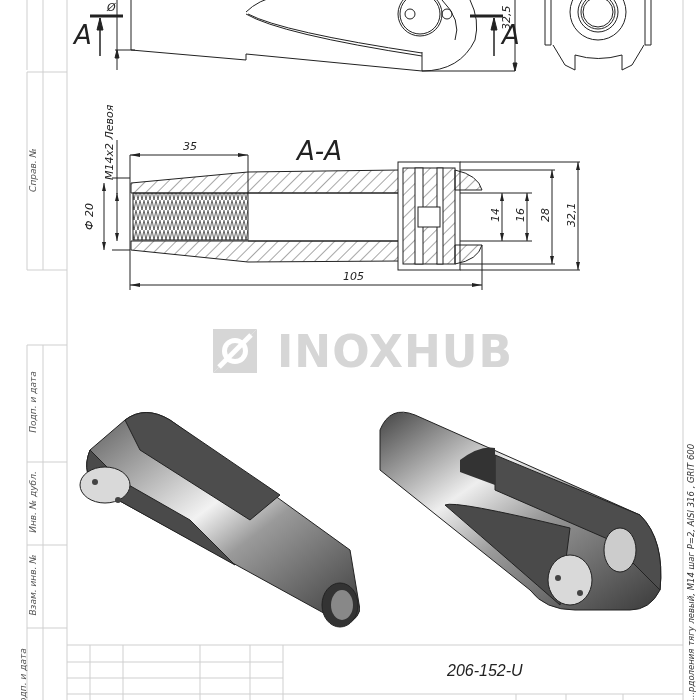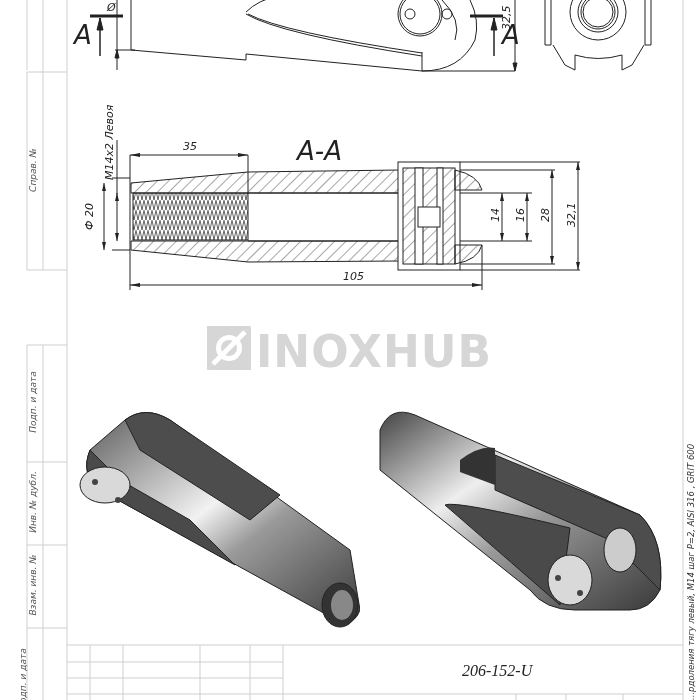--- a/index.html
+++ b/index.html
@@ -1,22 +1,22 @@
 <!DOCTYPE html>
 <html><head>
 <meta charset="utf-8">
 <style>
   html, body { margin:0; padding:0; background:#ffffff; }
   body { width:700px; height:700px; position:relative; overflow:hidden; font-family:"DejaVu Sans", sans-serif; }
   .abs { position:absolute; }
   .stamp-label { position:absolute; transform-origin:center; transform:rotate(-90deg); font-style:italic; font-size:9px; color:#555; white-space:nowrap; }
   .side-text { position:absolute; transform-origin:left top; transform:rotate(-90deg); font-style:italic; font-size:8.5px; color:#333; white-space:nowrap; }
   .dim { font-family:"DejaVu Sans", sans-serif; font-style:italic; font-size:11px; fill:#222; }
-  .watermark { position:absolute; left:207px; top:326px; height:50px; display:flex; align-items:flex-start; gap:5px; color:#d6d6d6; font-family:"DejaVu Sans", sans-serif; font-weight:bold; font-size:44px; letter-spacing:1px; }
-  .doc-num { position:absolute; left:447px; top:662px; font-style:italic; font-size:16px; color:#222; font-family:Liberation Serif, serif;margin-left:15px; }
+  .watermark { position:absolute; left:213px; top:326px; height:50px; display:flex; align-items:center; gap:20px; color:#d6d6d6; font-family:"DejaVu Sans", sans-serif; font-weight:bold; font-size:44px; letter-spacing:1px; }
+  .doc-num { position:absolute; left:447px; top:662px; font-style:italic; font-size:16px; color:#222; font-family:Liberation Sans, sans-serif; }
 </style>
 </head>
 <body>
 
 <svg class="abs" style="left:0;top:0" width="700" height="700">
 
   <g stroke="#cfcfcf" stroke-width="1" fill="none">
     <line x1="27" y1="0" x2="27" y2="70"></line>
     <line x1="43" y1="0" x2="43" y2="270"></line>
     <line x1="27" y1="72" x2="67" y2="72"></line>

